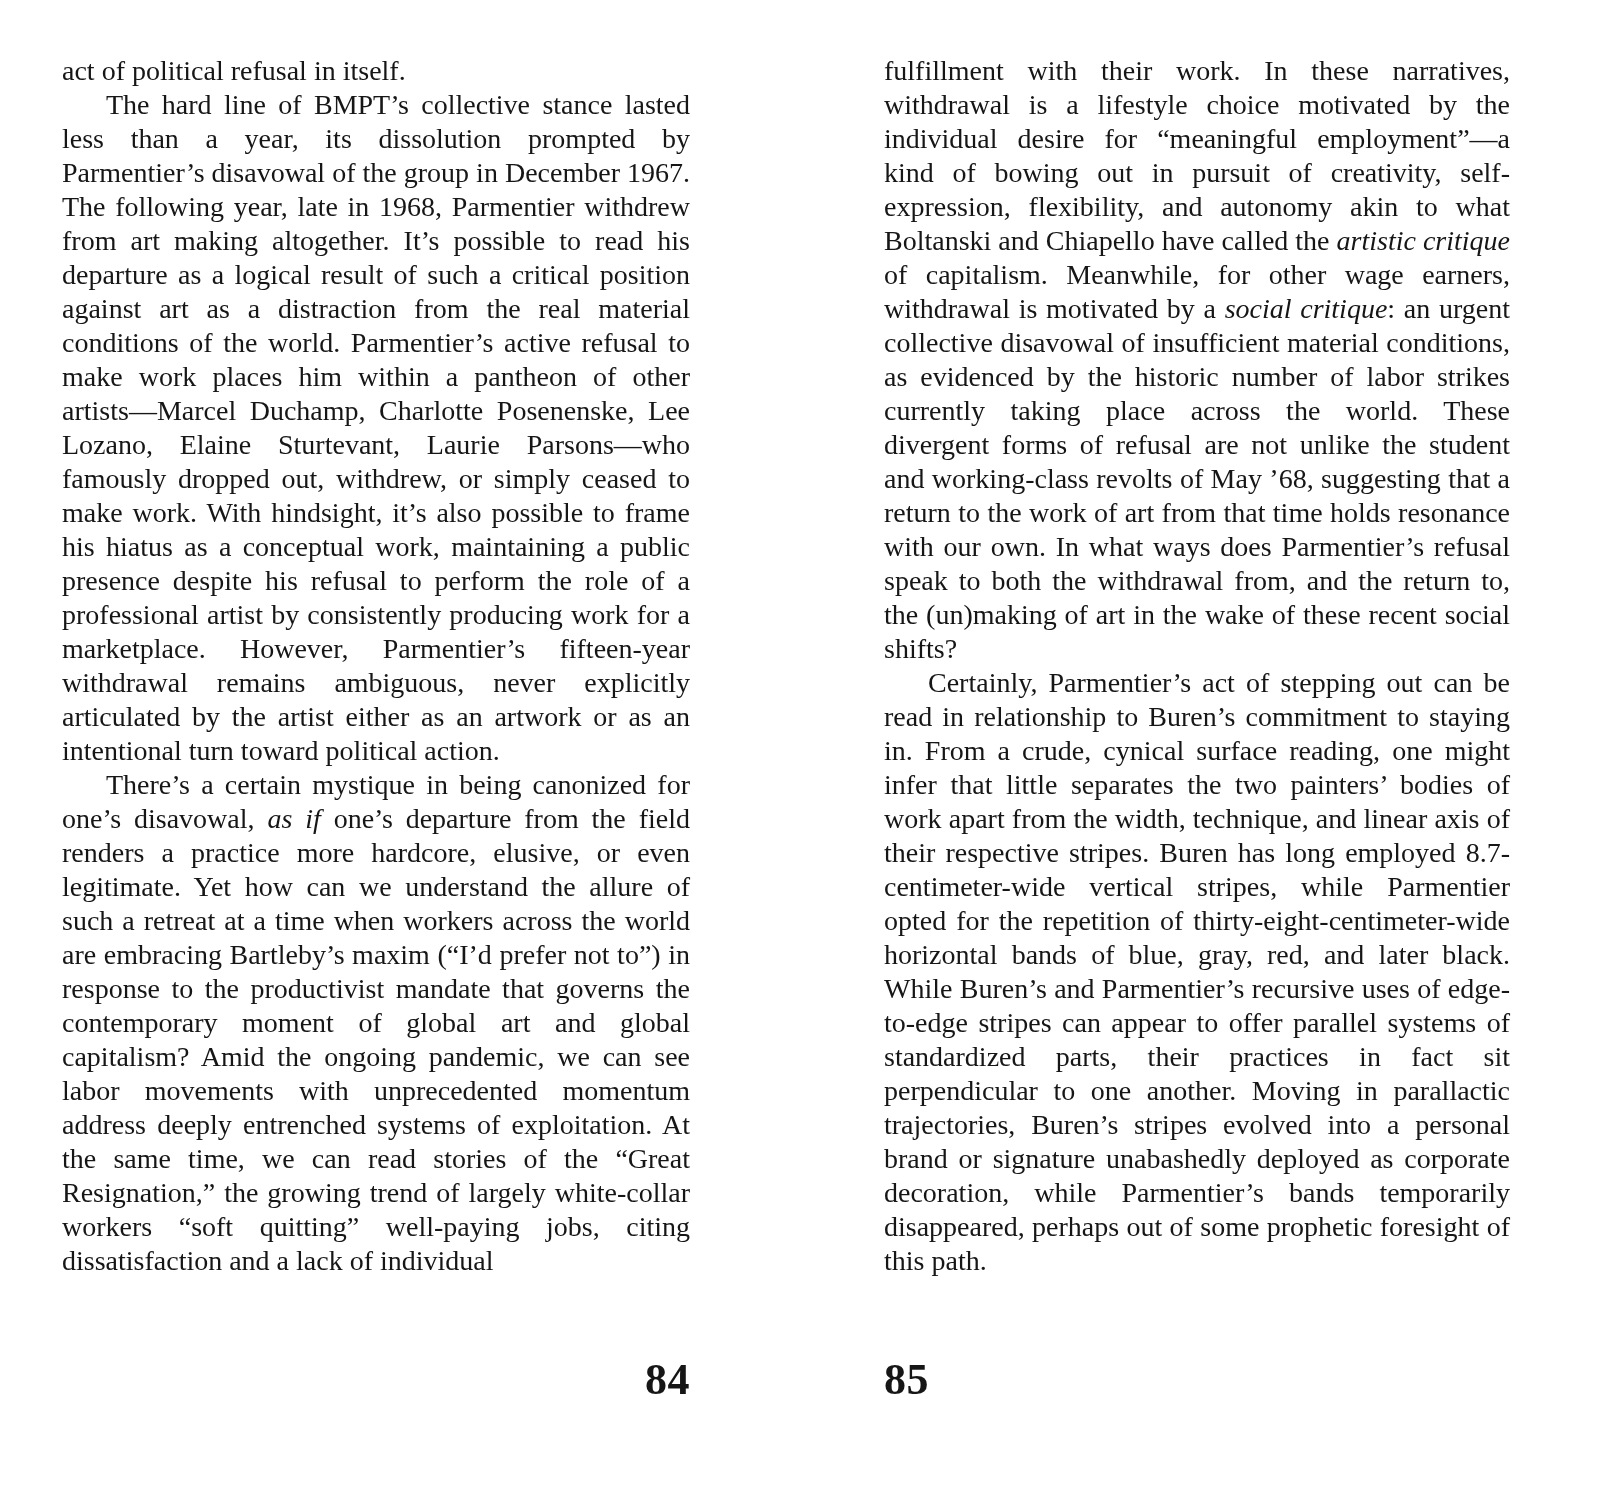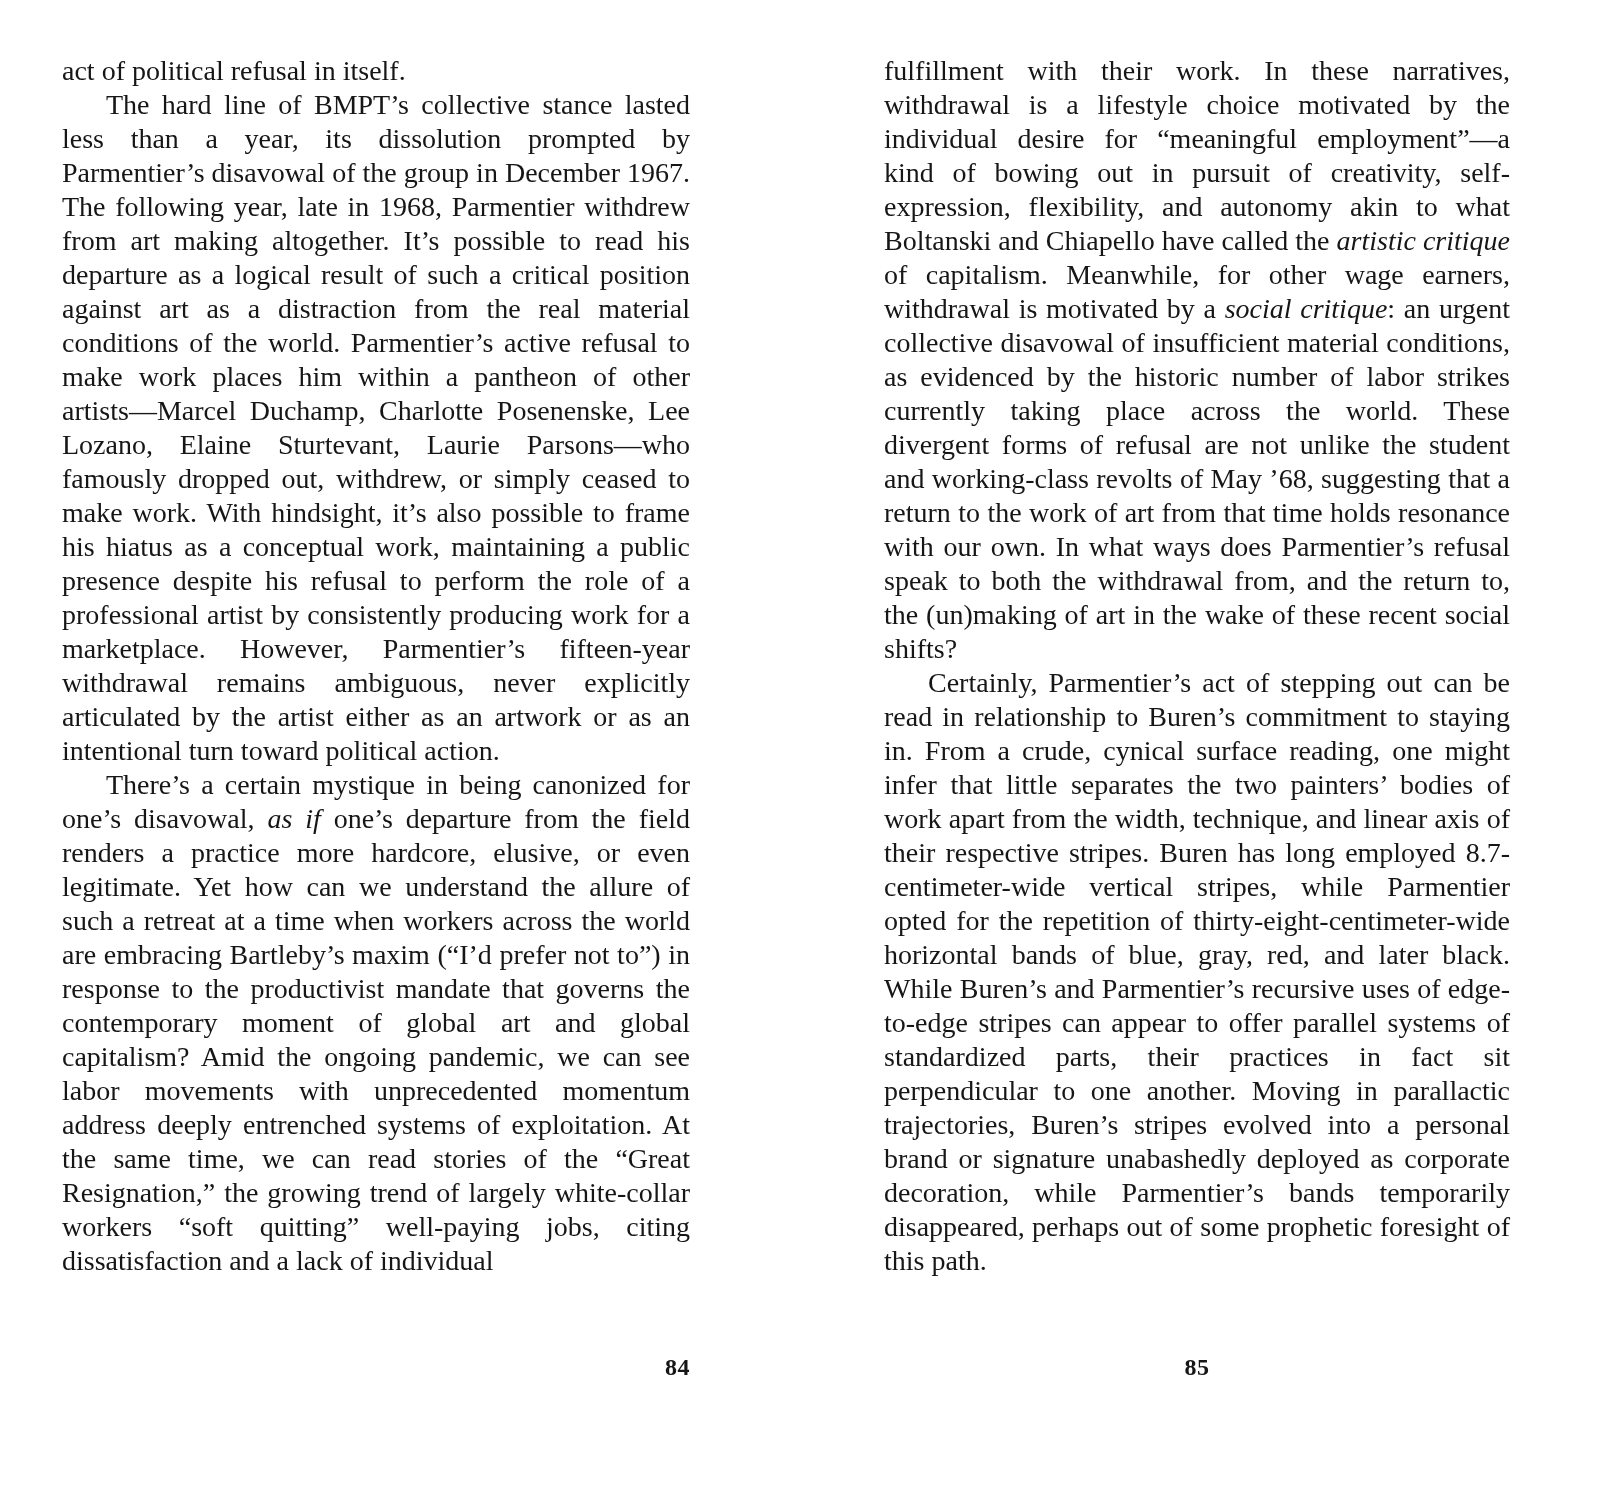--- a/index.html
+++ b/index.html
@@ -26,26 +26,26 @@
     text-align: justify;
     text-justify: inter-word;
   }
   .page-text p { text-indent: 0; }
   .page-text p.indent { text-indent: 44px; }
   .page-text em { }
   .page-number {
     position: absolute;
     top: 1352px;
     width: 100%;
-    font-size: 24px;
+    font-size: 44px;
     font-weight: bold;
     letter-spacing: 0.5px;
   }
   .page-number-left  { text-align: right; }
-  .page-number-right { text-align: center; }
+  .page-number-right { text-align: left; }
 </style>
 </head>
 <body>
 
 <div>
 
   <section class="page page-left">
     <div class="page-text">
         <p><span>act of political refusal in itself.</span></p>
         <p class="indent"><span>The hard line of BMPT’s collective stance lasted less than a year, its dissolution prompted by Parmentier’s disavowal of the group in December 1967. The following year, late in 1968, Parmentier withdrew from art making altogether. It’s possible to read his departure as a logical result of such a critical position against art as a distraction from the real material conditions of the world. Parmentier’s active refusal to make work places him within a pantheon of other artists—Marcel Duchamp, Charlotte Posenenske, Lee Lozano, Elaine Sturtevant, Laurie Parsons—who famously dropped out, withdrew, or simply ceased to make work. With hindsight, it’s also possible to frame his hiatus as a conceptual work, maintaining a public presence despite his refusal to perform the role of a professional artist by consistently producing work for a marketplace. However, Parmentier’s fifteen-year withdrawal remains ambiguous, never explicitly articulated by the artist either as an artwork or as an intentional turn toward political action.</span></p>

